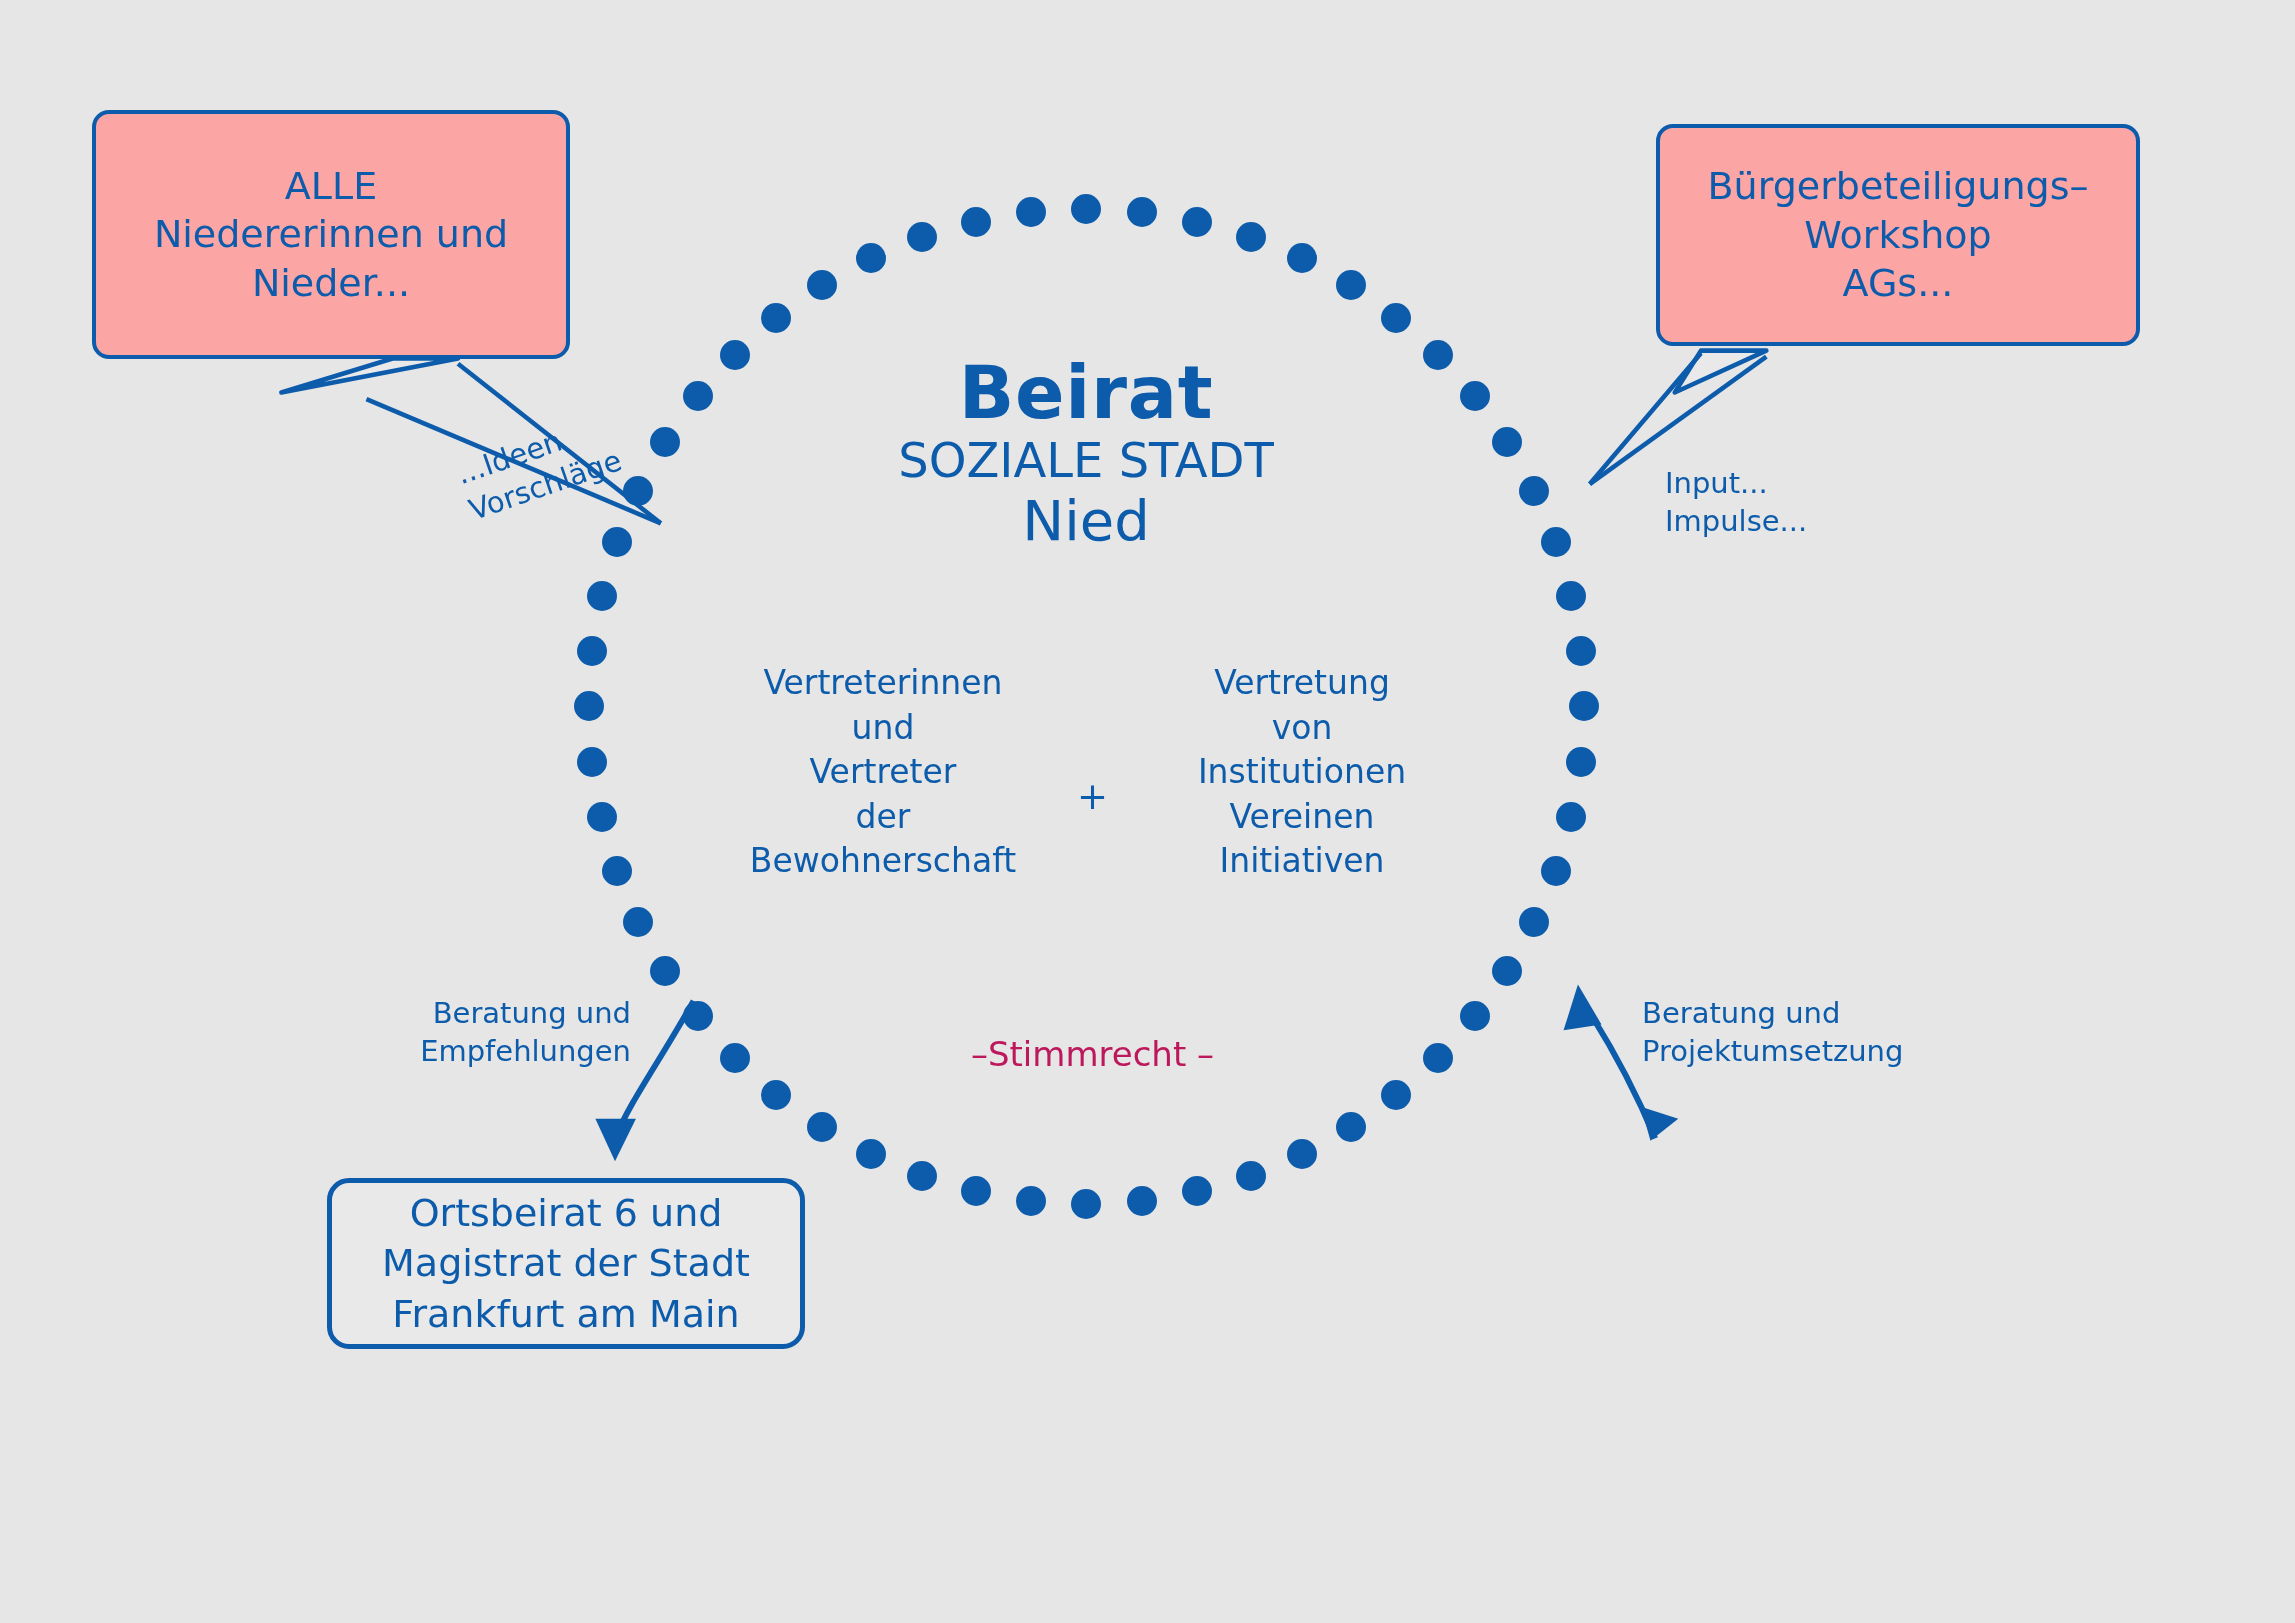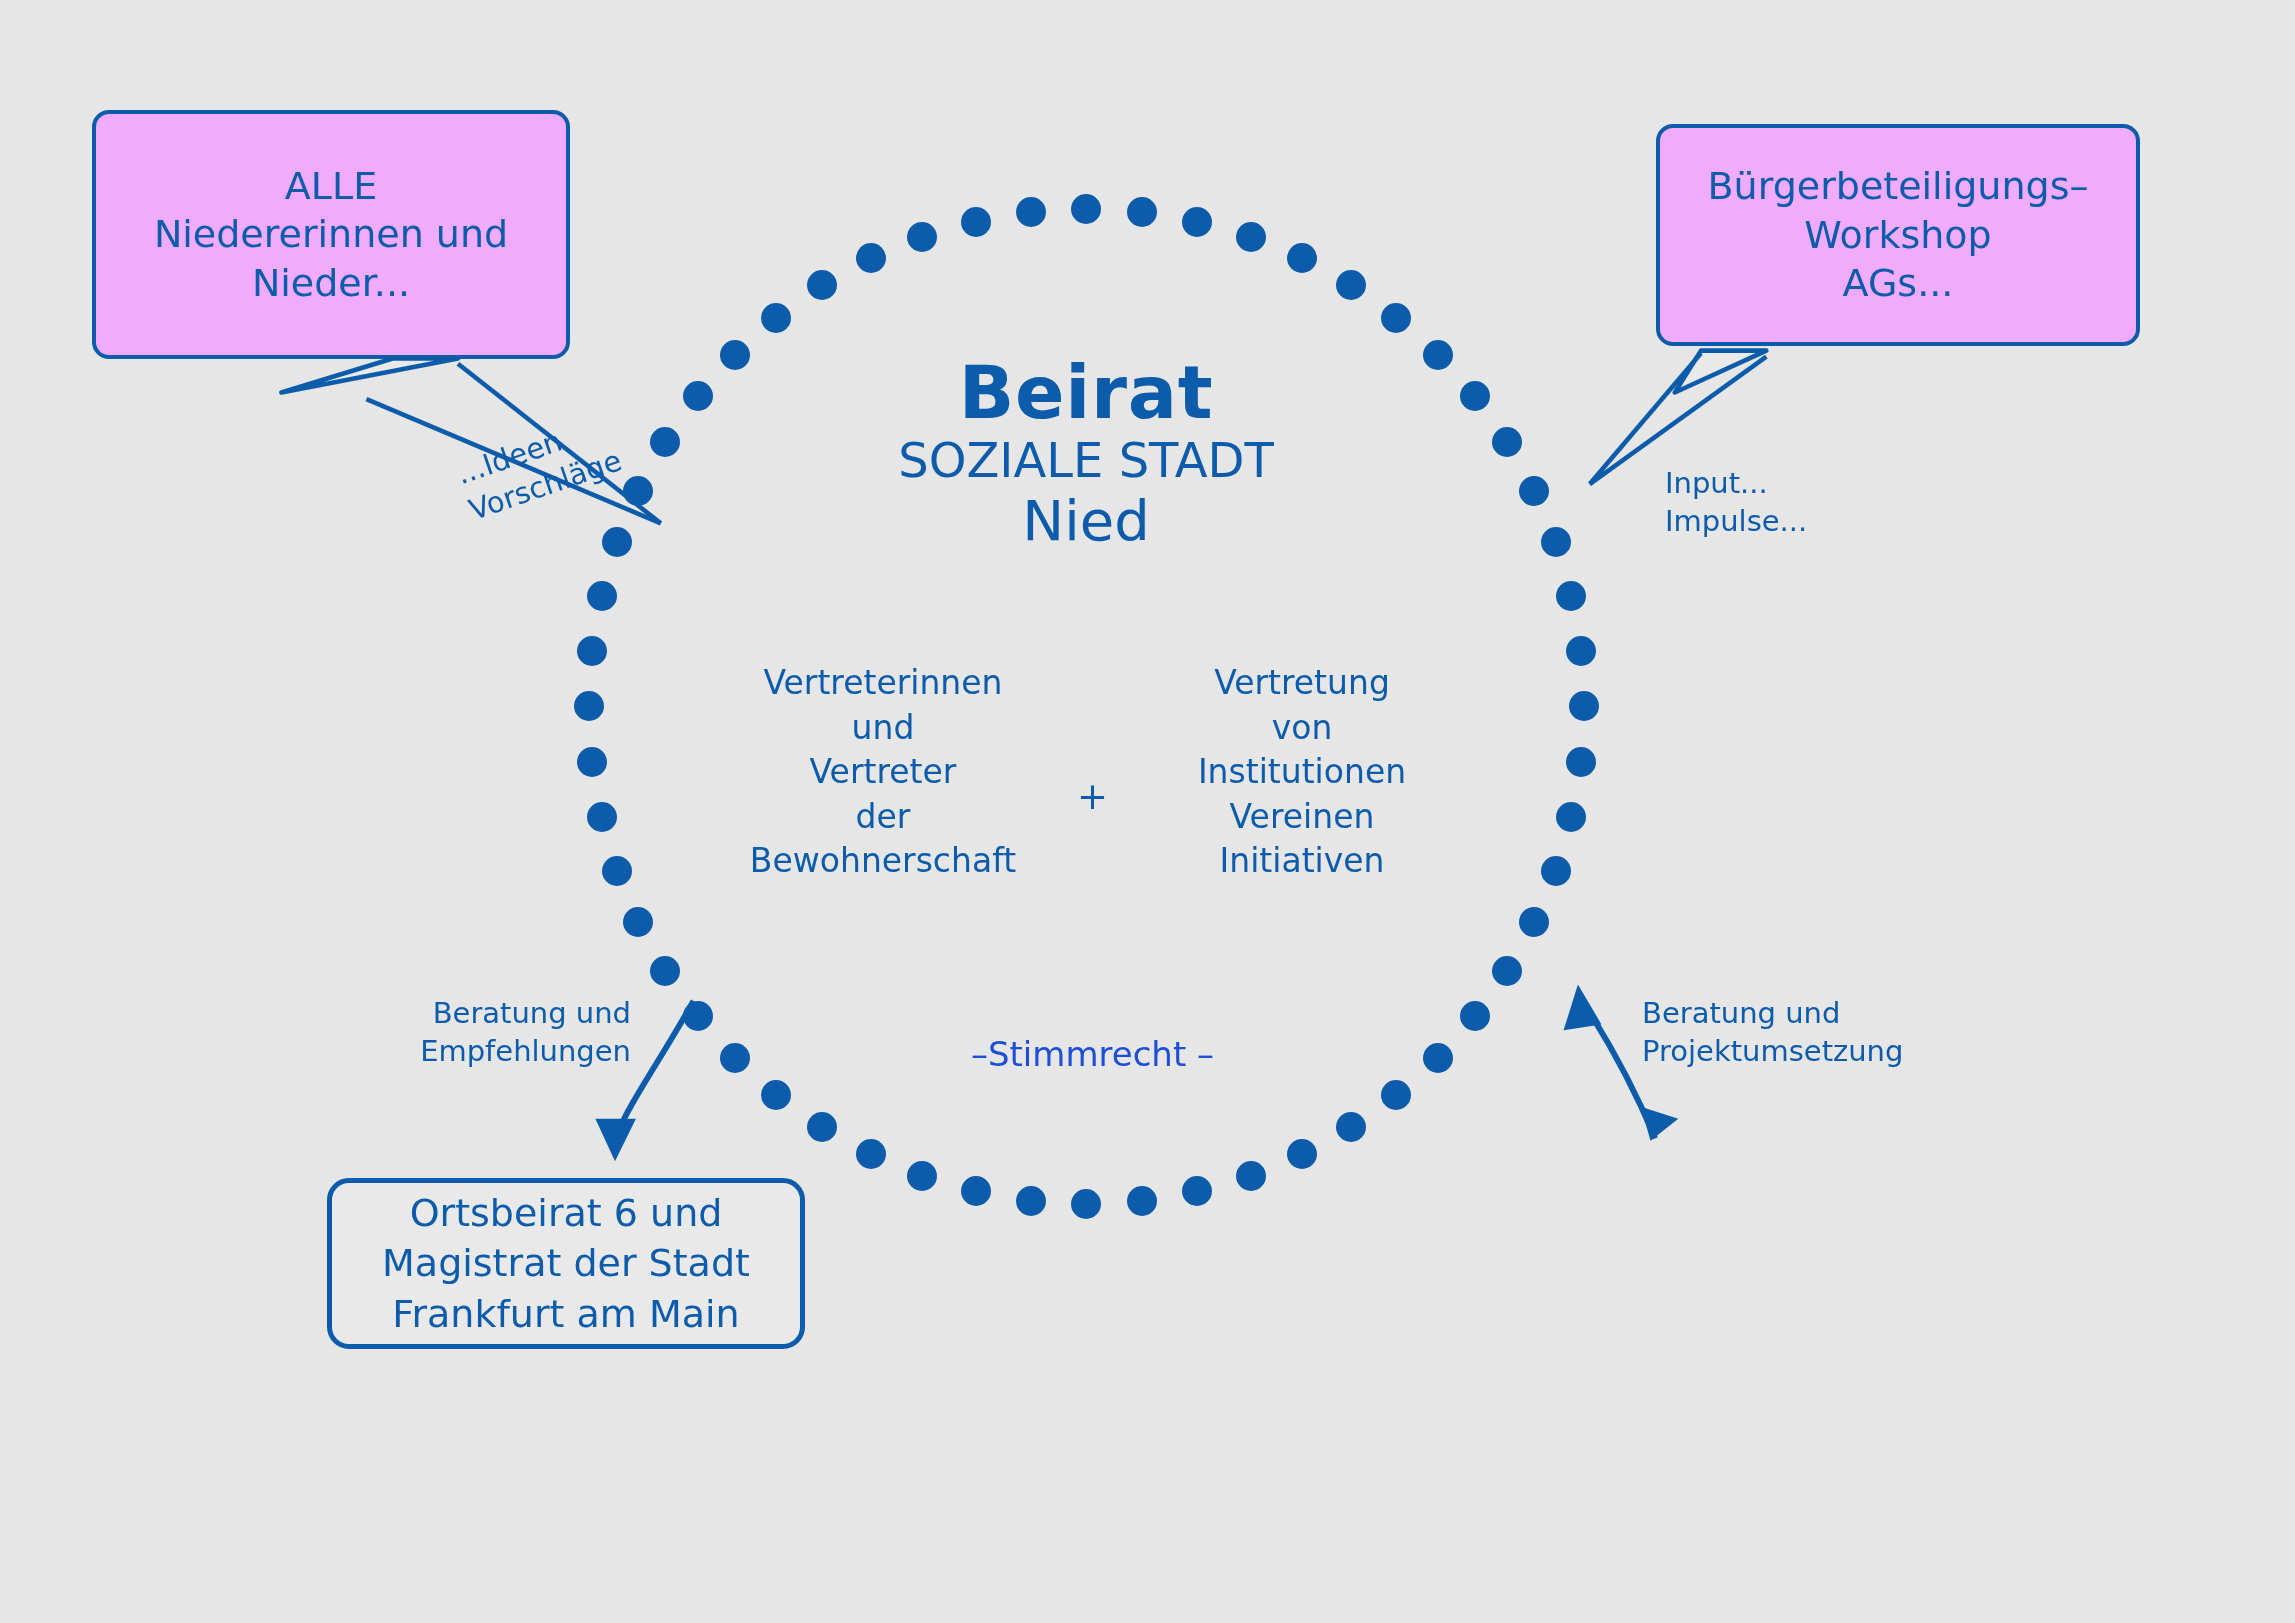--- a/index.html
+++ b/index.html
@@ -82,29 +82,29 @@
     line-height: 1.35;
     padding-top: 111px;
   }
   #stimmrecht {
     position: absolute;
     left: 667px;
     top: 1034px;
     width: 851px;
     text-align: center;
     font-size: 34px;
-    color: #1d4ed8;
+    color: #be185d;
   }
 
   
   .bubble {
     position: absolute;
     box-sizing: border-box;
     border: 4.6px solid #0d5cab;
-    background: #f0abfc;
+    background: #fca5a5;
     border-radius: 17px;
     color: #0d5cab;
     text-align: center;
     display: flex;
     align-items: center;
     justify-content: center;
     line-height: 1.28;
   }
   .bubble-text { white-space: pre-line; }
 

